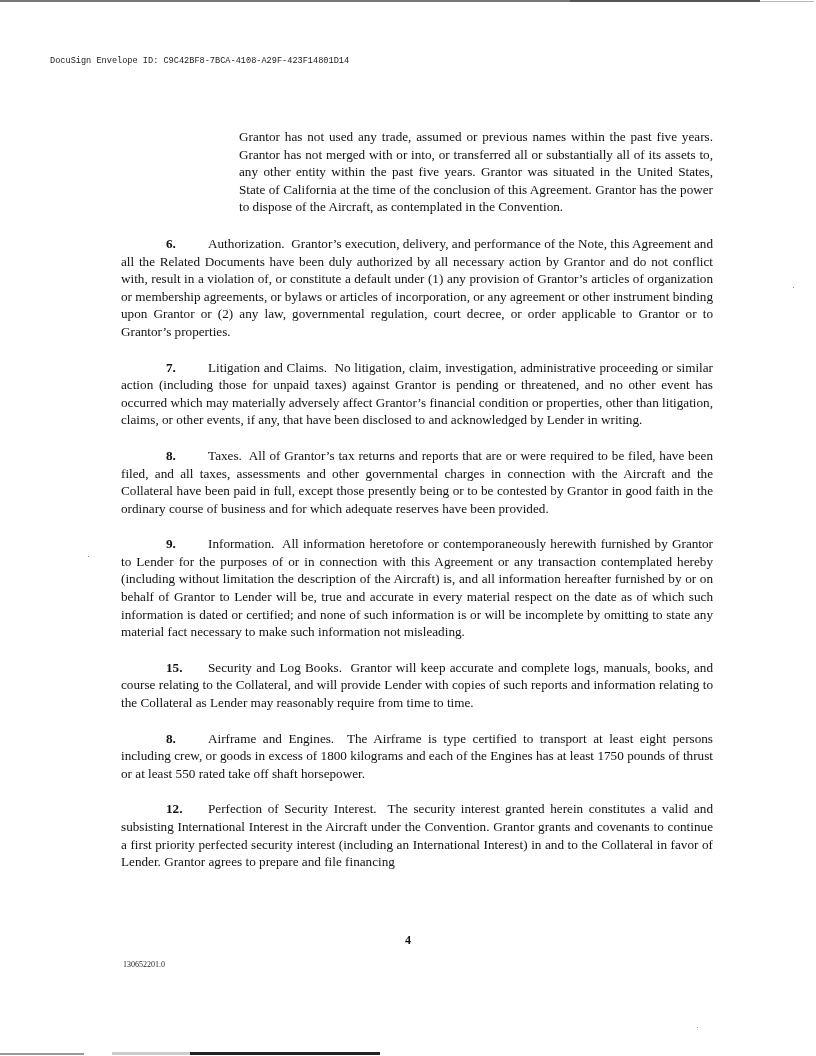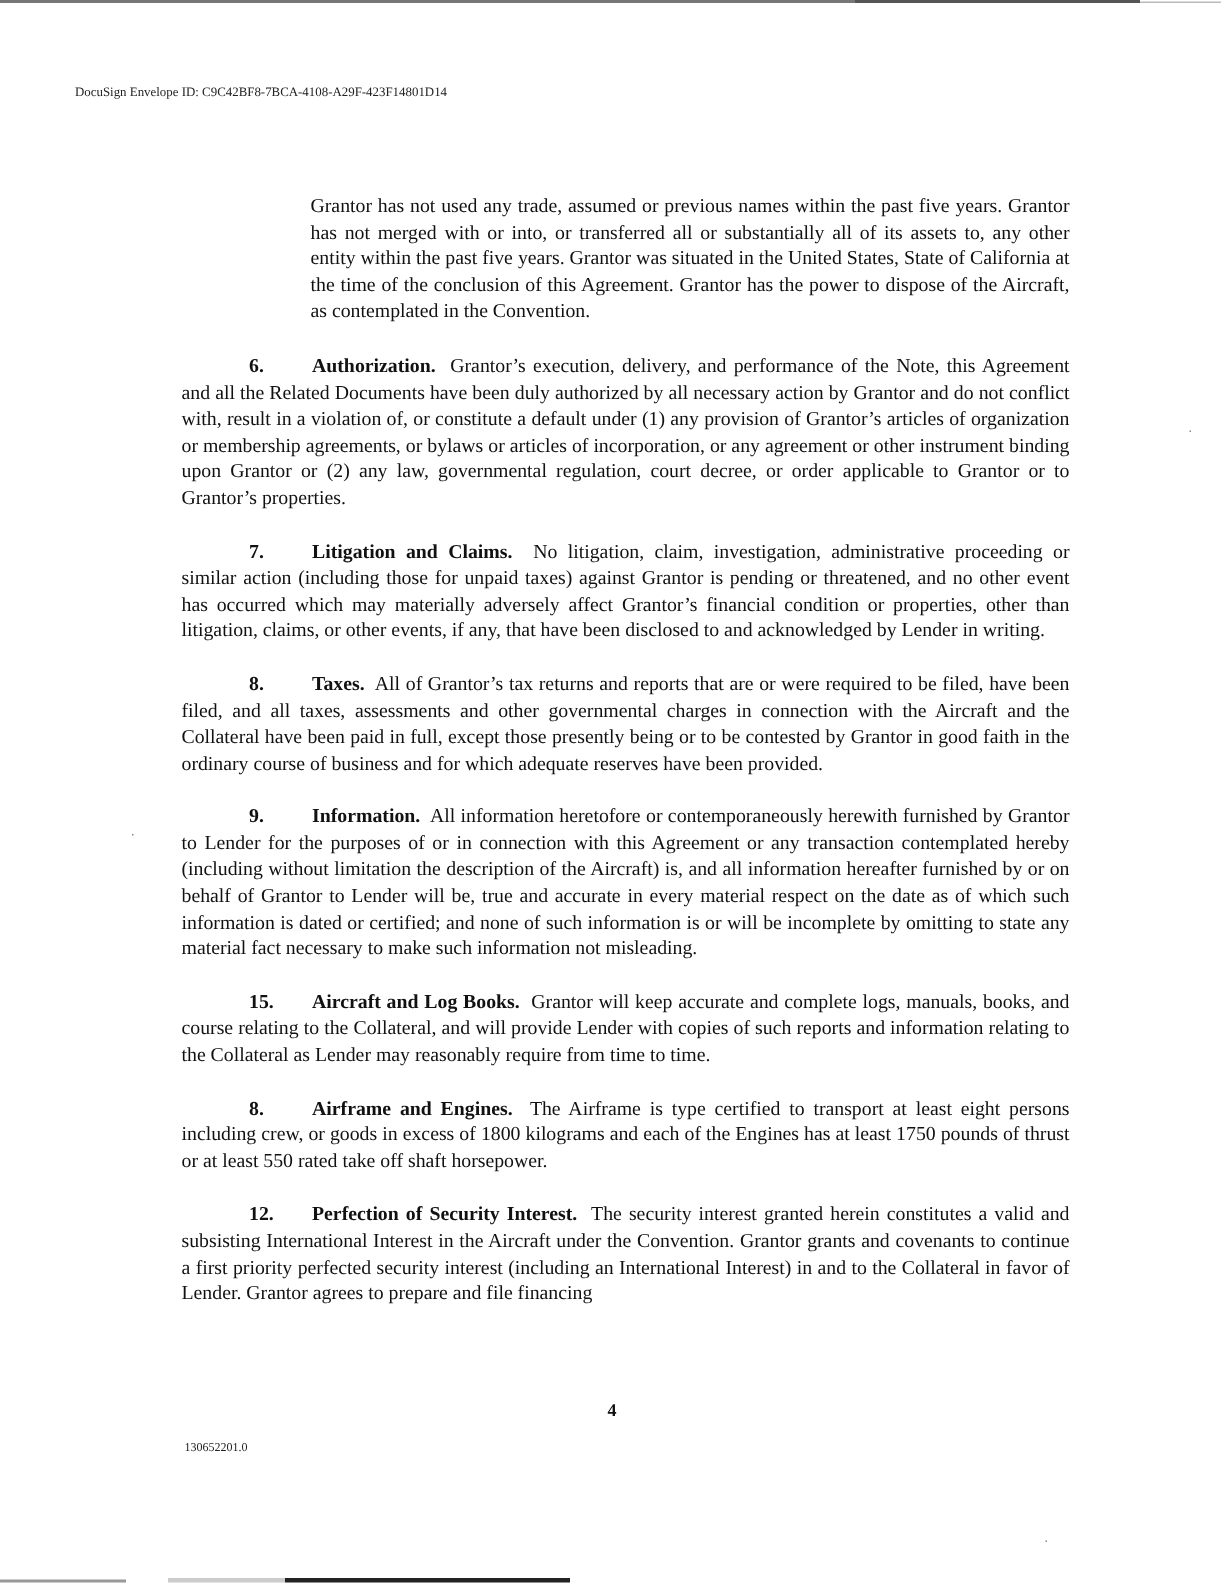--- a/index.html
+++ b/index.html
@@ -21,50 +21,50 @@
     .top-rule-right {
       position: absolute; left: 570px; top: 0; width: 190px; height: 2px; background: #555;
     }
     .top-rule-tail {
       position: absolute; left: 760px; top: 1px; width: 54px; height: 1px; background: #bbb;
     }
     .envelope-id {
       position: absolute;
       left: 50px;
       top: 56px;
-      font-family: Liberation Serif, serif;
+      font-family: Liberation Mono, monospace;
       font-size: 8.6px;
       color: #222;
       letter-spacing: 0;
       text-align: right;
     }
     .page {
       position: absolute;
       left: 121px;
       top: 128px;
       width: 592px;
       font-size: 13.2px;
       line-height: 17.6px;
     }
     .para {
       text-align: justify;
       margin: 0 0 18px 0;
     }
     .para.indent-block {
-      margin-left: 86px;
+      margin-left: 118px;
       margin-bottom: 19px;
     }
     .para .num {
       display: inline-block;
       width: 42px;
       margin-left: 45px;
       font-weight: bold;
     }
     .para .heading {
-      font-weight: bold;
+      font-weight: normal;
       margin-top: 15px;
     }
     .page-number {
       position: absolute;
       left: 0;
       width: 816px;
       top: 933px;
       text-align: center;
       font-size: 12px;
       font-weight: bold;
@@ -111,21 +111,21 @@
 
   <p class="para">
     <span class="num">8.</span><span class="heading">Taxes.</span>&nbsp; <span>All of Grantor’s tax returns and reports that are or were required to be filed, have been filed, and all taxes, assessments and other governmental charges in connection with the Aircraft and the Collateral have been paid in full, except those presently being or to be contested by Grantor in good faith in the ordinary course of business and for which adequate reserves have been provided.</span>
   </p>
 
   <p class="para">
     <span class="num">9.</span><span class="heading">Information.</span>&nbsp; <span>All information heretofore or contemporaneously herewith furnished by Grantor to Lender for the purposes of or in connection with this Agreement or any transaction contemplated hereby (including without limitation the description of the Aircraft) is, and all information hereafter furnished by or on behalf of Grantor to Lender will be, true and accurate in every material respect on the date as of which such information is dated or certified; and none of such information is or will be incomplete by omitting to state any material fact necessary to make such information not misleading.</span>
   </p>
 
   <p class="para">
-    <span class="num">15.</span><span class="heading">Aircraft and Log Books.</span>&nbsp; <span>Grantor will keep accurate and complete logs, manuals, books, and course relating to the Collateral, and will provide Lender with copies of such reports and information relating to the Collateral as Lender may reasonably require from time to time.</span>
+    <span class="num">15.</span><span class="heading">Security and Log Books.</span>&nbsp; <span>Grantor will keep accurate and complete logs, manuals, books, and course relating to the Collateral, and will provide Lender with copies of such reports and information relating to the Collateral as Lender may reasonably require from time to time.</span>
   </p>
 
   <p class="para">
     <span class="num">8.</span><span class="heading">Airframe and Engines.</span>&nbsp; <span>The Airframe is type certified to transport at least eight persons including crew, or goods in excess of 1800 kilograms and each of the Engines has at least 1750 pounds of thrust or at least 550 rated take off shaft horsepower.</span>
   </p>
 
   <p class="para">
     <span class="num">12.</span><span class="heading">Perfection of Security Interest.</span>&nbsp; <span>The security interest granted herein constitutes a valid and subsisting International Interest in the Aircraft under the Convention. Grantor grants and covenants to continue a first priority perfected security interest (including an International Interest) in and to the Collateral in favor of Lender. Grantor agrees to prepare and file financing</span>
   </p>
 </div>

